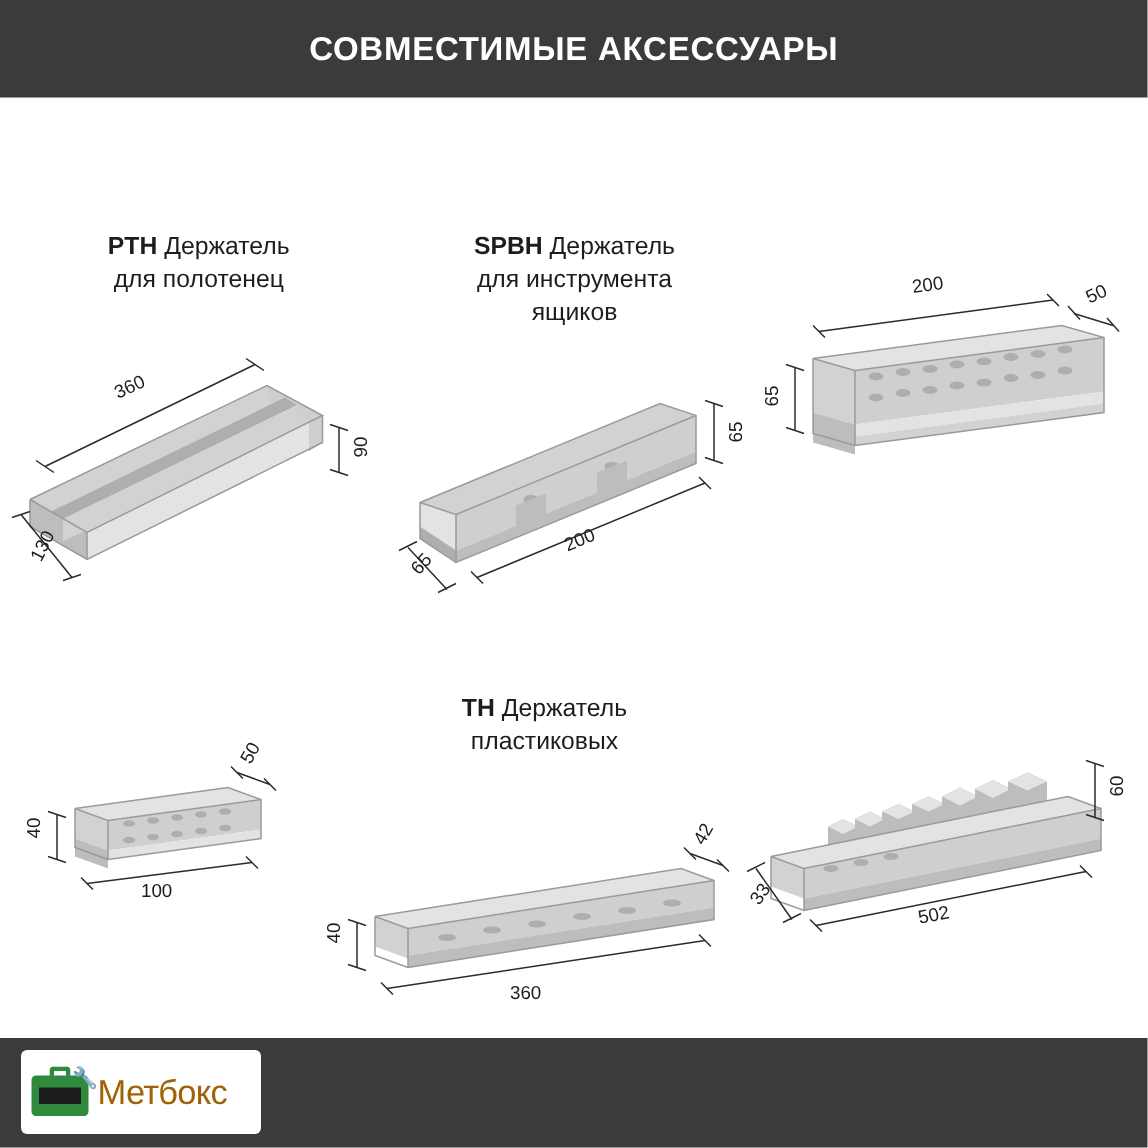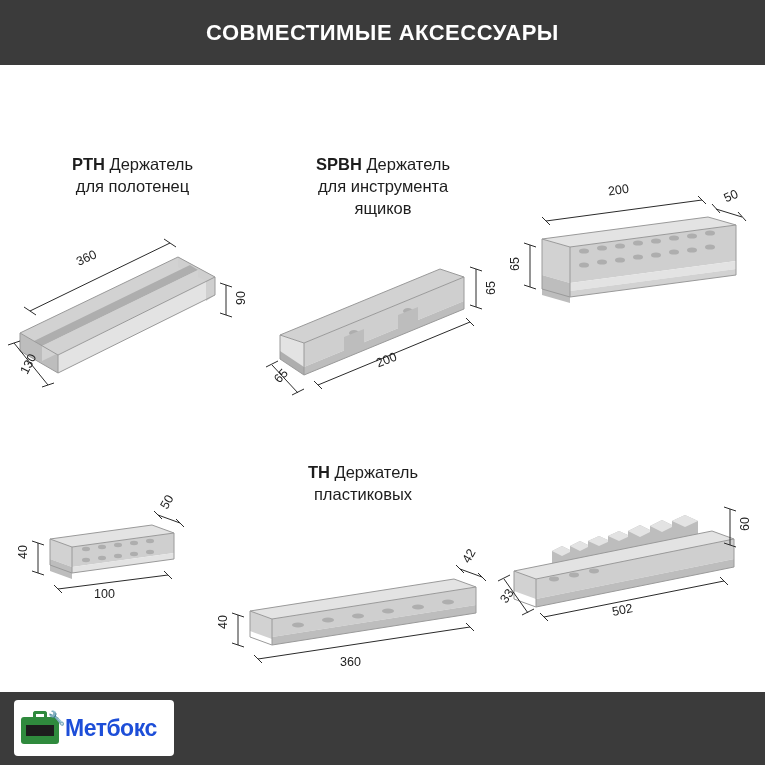--- a/index.html
+++ b/index.html
@@ -53,21 +53,21 @@
   }
   .logo-case:after{
     content:"";position:absolute;left:5px;top:8px;width:28px;height:11px;
     background:#1d1d1d;
   }
   .logo-wrench{
     position:absolute;left:30px;top:2px;width:16px;height:16px;
     color:#555;font-size:14px;line-height:16px;
   }
   .logo-text{
-    font-size:23px;font-weight:bold;color:#1d4ed8;
+    font-size:23px;font-weight:normal;color:#a16207;
     letter-spacing:-0.5px;
   }
   .grid{
     position:absolute;left:0;top:65px;width:765px;height:627px;margin-top:48px;
   }
   .cell{position:absolute;}
   .cap{
     text-align:center;
     font-size:16.5px;
     color:#1d1d1d;

